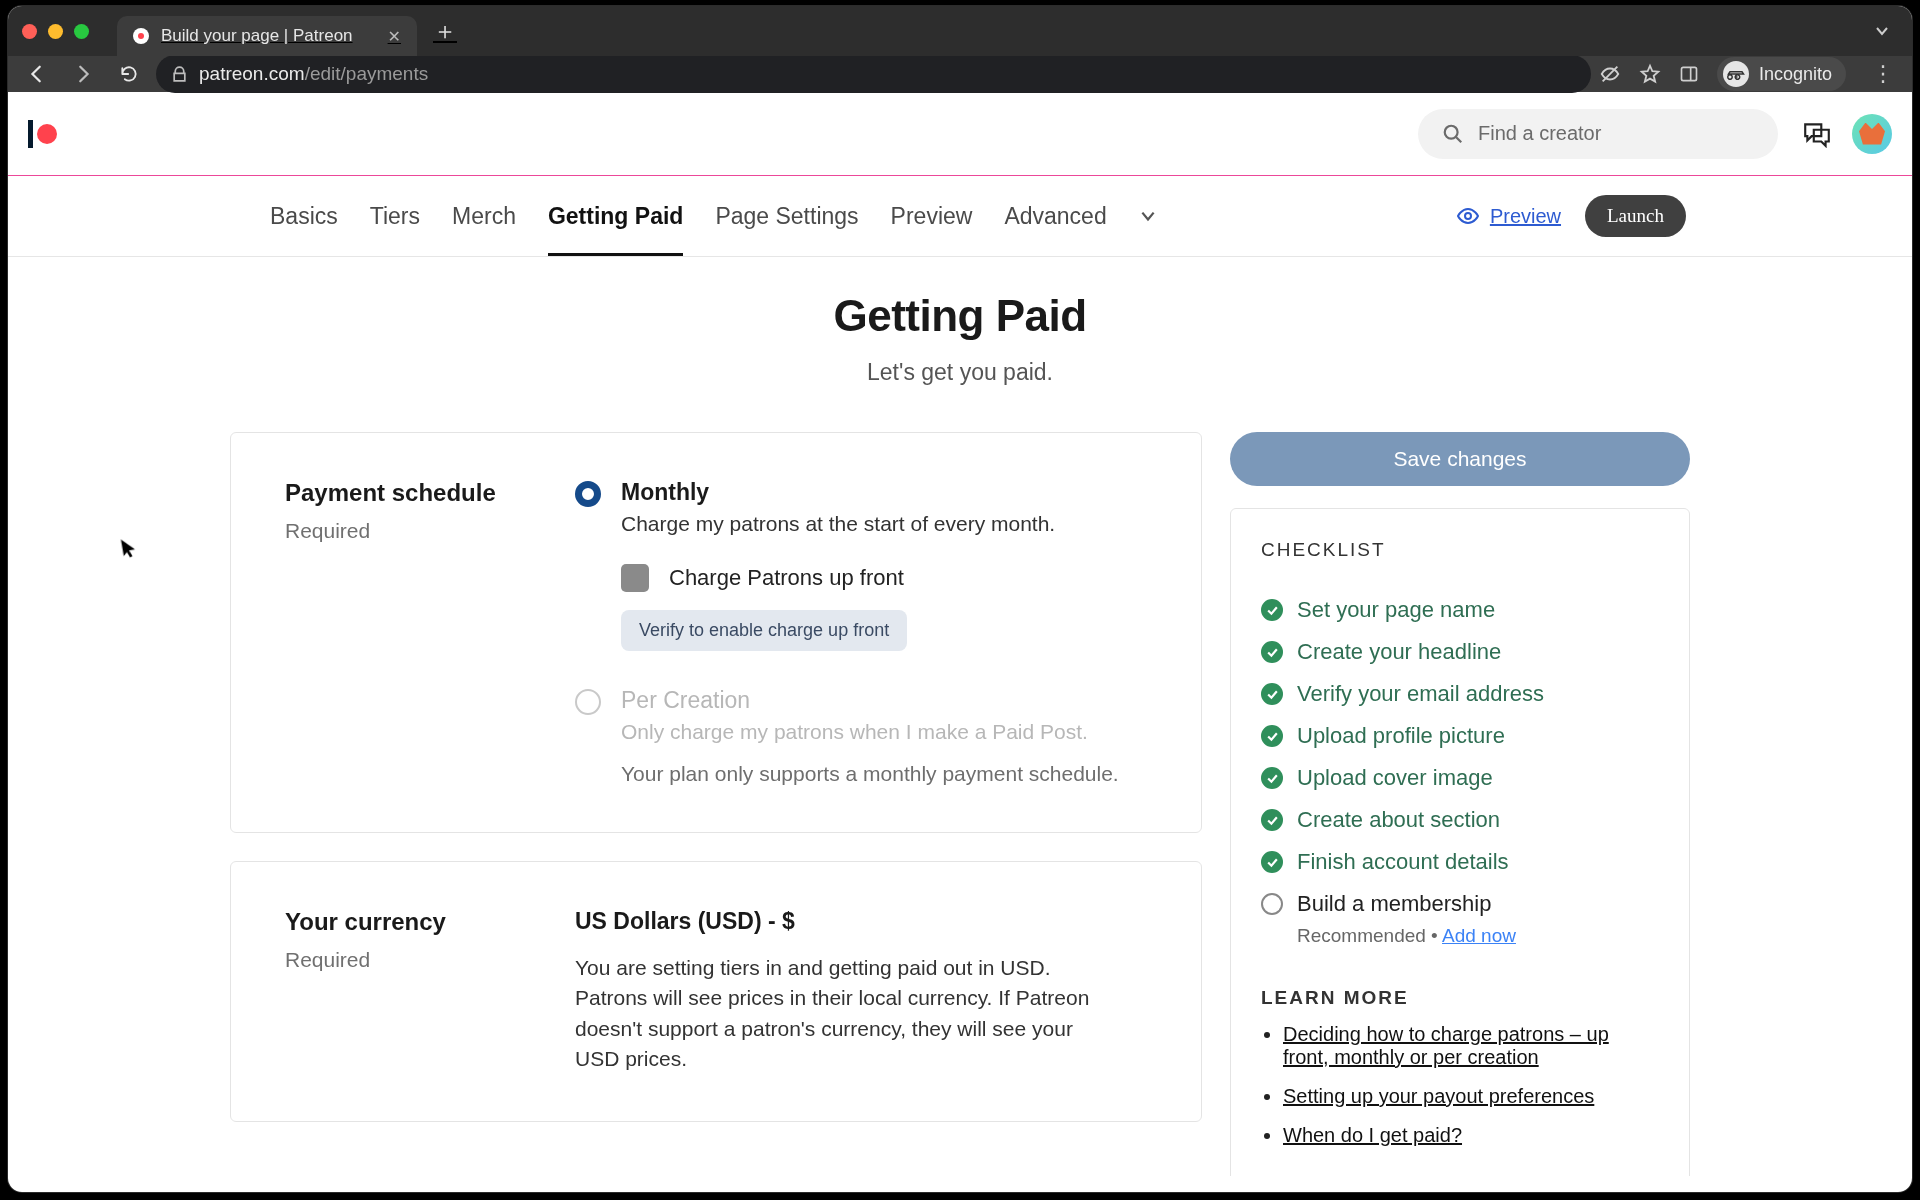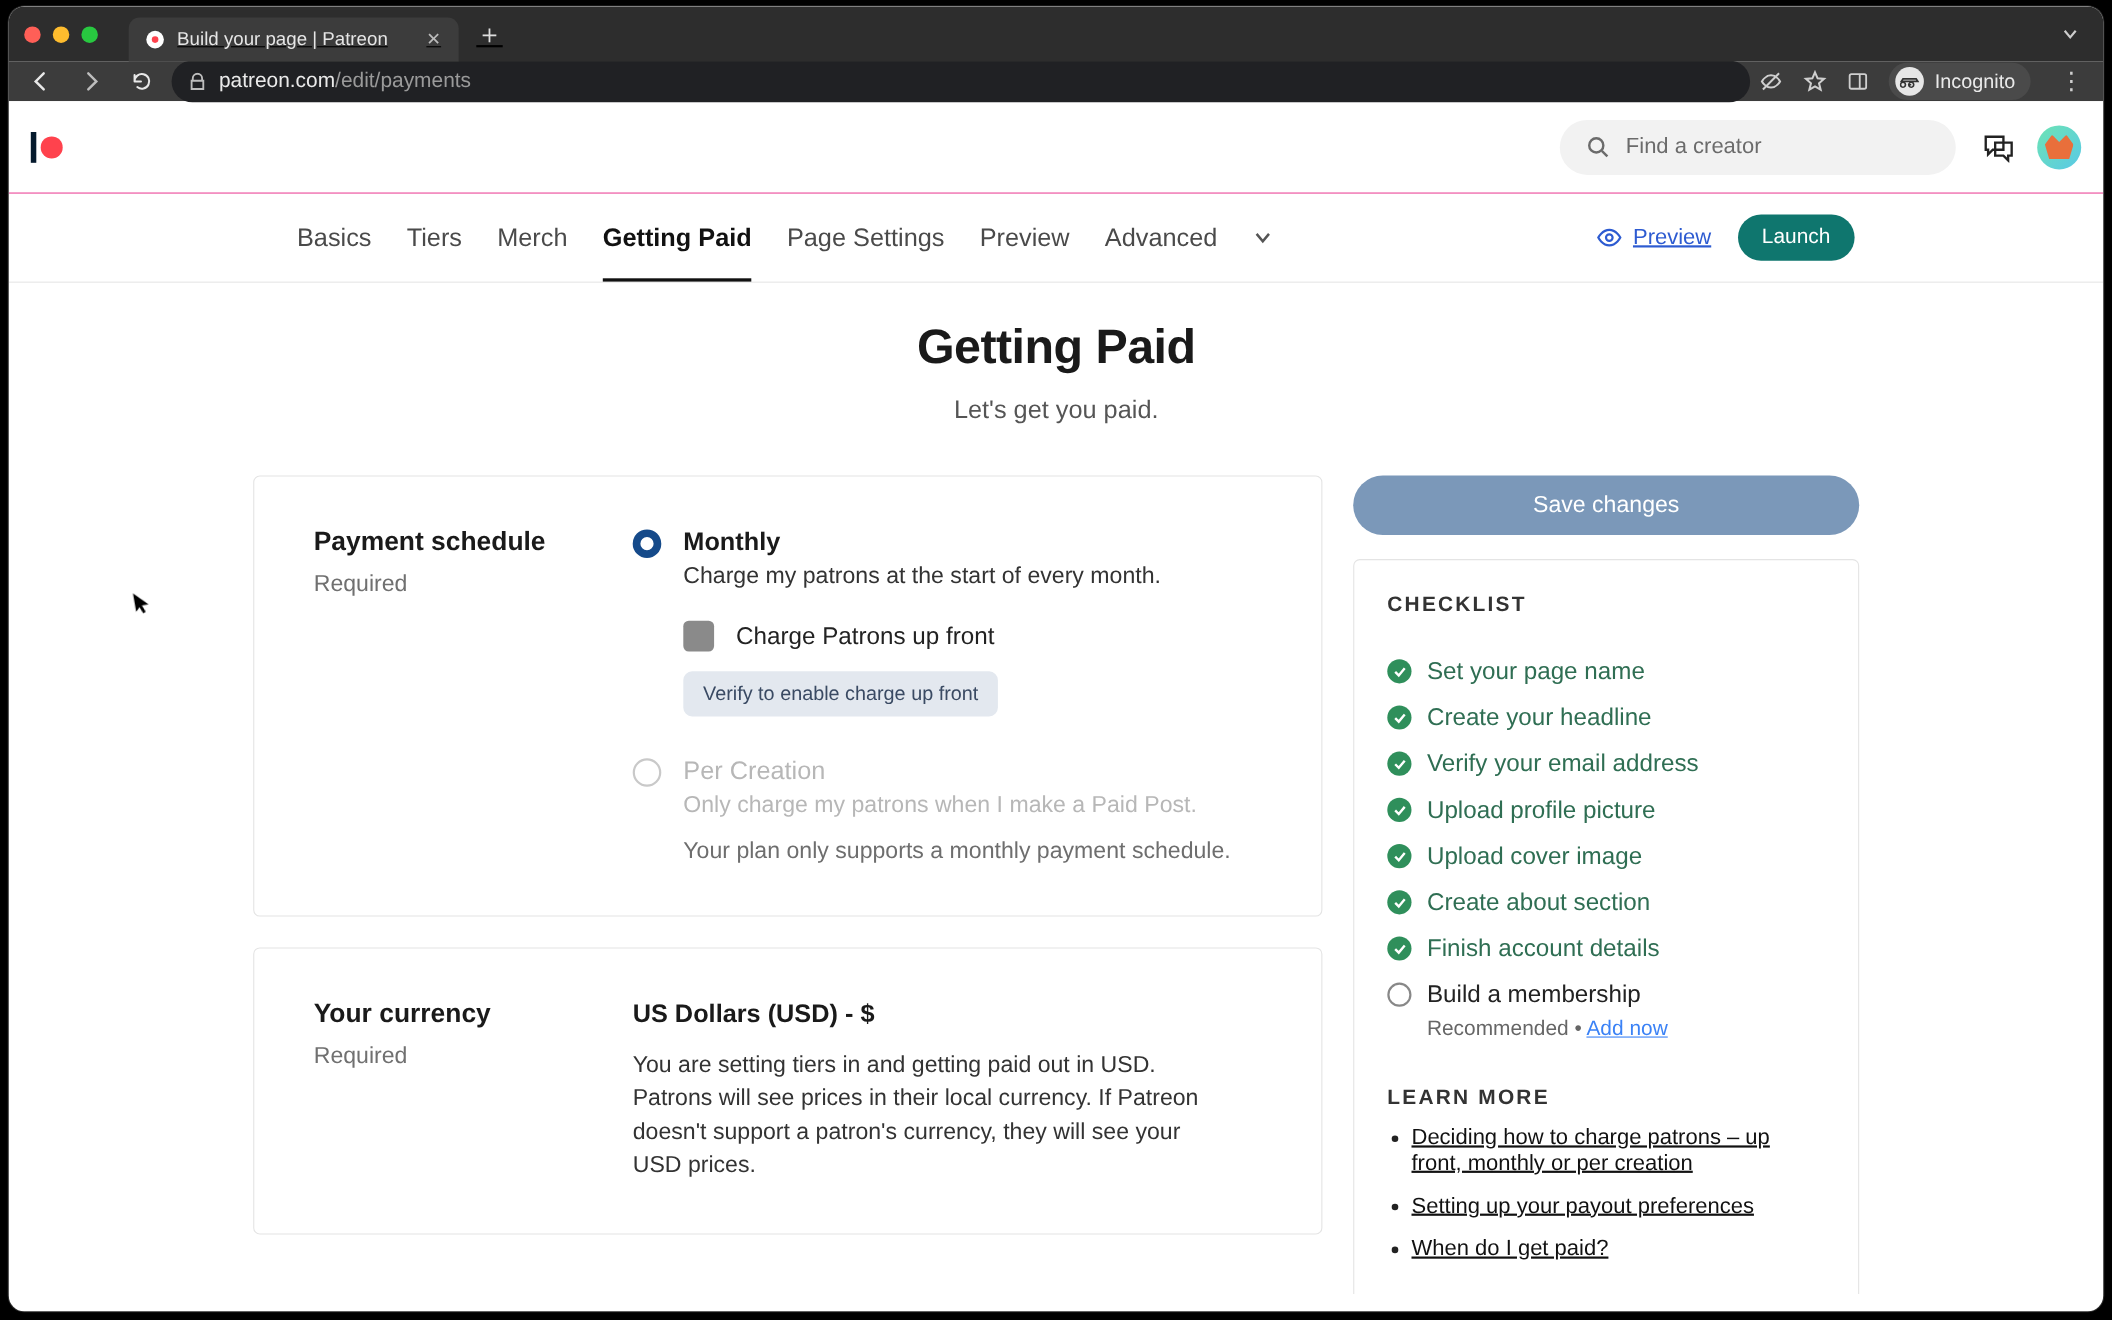--- a/index.html
+++ b/index.html
@@ -120,21 +120,21 @@
     gap: 32px;
     position:relative;
     padding-left: 40px;
   }
   .page-tab { font-size:23px; color:#4a4a4a; cursor:pointer; padding: 26px 0; }
   .page-tab.active { color:#111; font-weight:600; border-bottom:3px solid #111; padding-bottom:23px;}
   .page-tabs .caret { color:#555; }
   .page-tabs-right { margin-left:auto; display:flex; align-items:center; gap:24px; padding-right:4px;}
   .preview-link { color:#2d5bd1; font-size:20px; text-decoration:underline; display:flex; align-items:center; gap:10px;}
   .preview-link svg { color:#2d5bd1; }
-  .launch-btn { background:#0f766e; color:#fff; border:none; border-radius:22px; padding:10px 22px; font-size:19px;}
+  .launch-btn { background:#404040; color:#fff; border:none; border-radius:22px; padding:10px 22px; font-size:19px;font-family:Liberation Serif, serif;}
 
   
   .page-scroll { height: calc(100% - 164px); overflow:auto; }
   .page-inner { width:1460px; margin:0 auto; padding-top: 34px; padding-bottom:60px;}
   .page-title { text-align:center; font-size:44px; font-weight:800; color:#1a1a1a; letter-spacing:-0.5px;}
   .page-sub { text-align:center; font-size:23px; color:#555; margin-top:18px; }
 
   .cols { display:flex; gap:28px; margin-top:46px; align-items:flex-start;}
   .left-col { flex:1; }
   .right-col { width:460px; }
@@ -179,21 +179,21 @@
 
   .currency-title { font-size:23px; font-weight:700; color:#1a1a1a; }
   .currency-text { font-size:21px; color:#333; margin-top:18px; line-height:1.45; max-width:540px;}
 
   
   .save-btn {
     width:100%; background:#7b98b9; color:#fff; border:none;
     border-radius:30px; height:54px; font-size:21px; font-weight:500;
   }
   .side-card { border:1px solid #e4e4e4; border-radius:6px; padding:30px 30px 34px; margin-top:22px;}
-  .side-h { font-size:19px; font-weight:700; letter-spacing:2px; color:#333; }
+  .side-h { font-size:19px; font-weight:400; letter-spacing:2px; color:#333; }
   .check-list { margin-top:36px; display:flex; flex-direction:column; gap:16px;}
   .check-item { display:flex; align-items:center; gap:14px; font-size:22px; color:#2f6e53;}
   .check-circle { width:22px; height:22px; border-radius:50%; background:#2f8f5b; display:flex; align-items:center; justify-content:center;}
   .check-circle svg { width:13px; height:13px; }
   .check-item.pending { color:#222; }
   .check-item.pending .check-circle { background:#fff; border:2px solid #888; }
   .pending-sub { font-size:19px; color:#666; margin-left:36px; margin-top:-8px;}
   .pending-sub a { color:#3b82f6; text-decoration:underline;}
 
   .learn-h { font-size:19px; font-weight:700; letter-spacing:2px; color:#333; margin-top:40px;}

